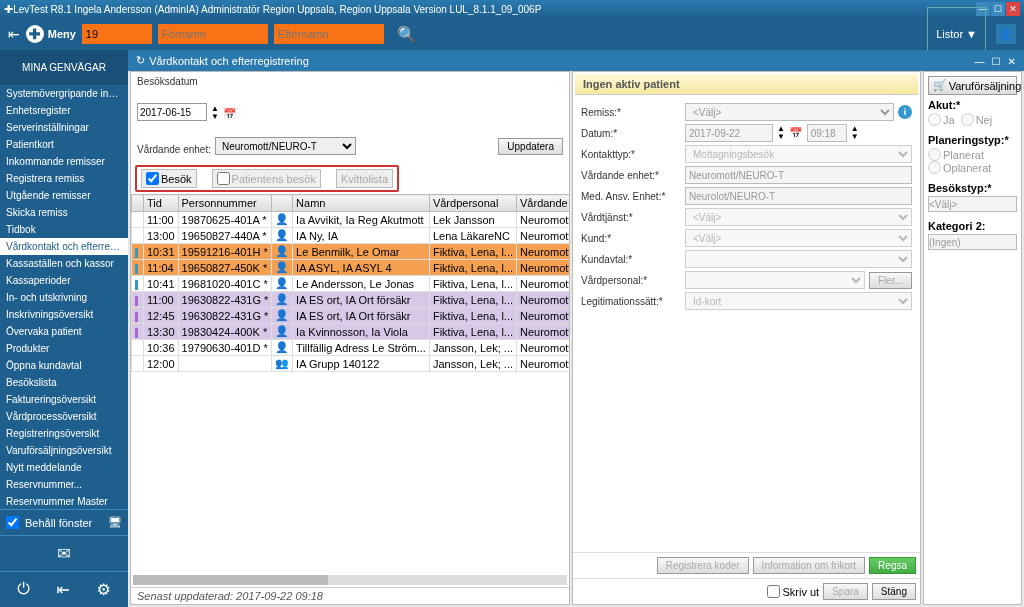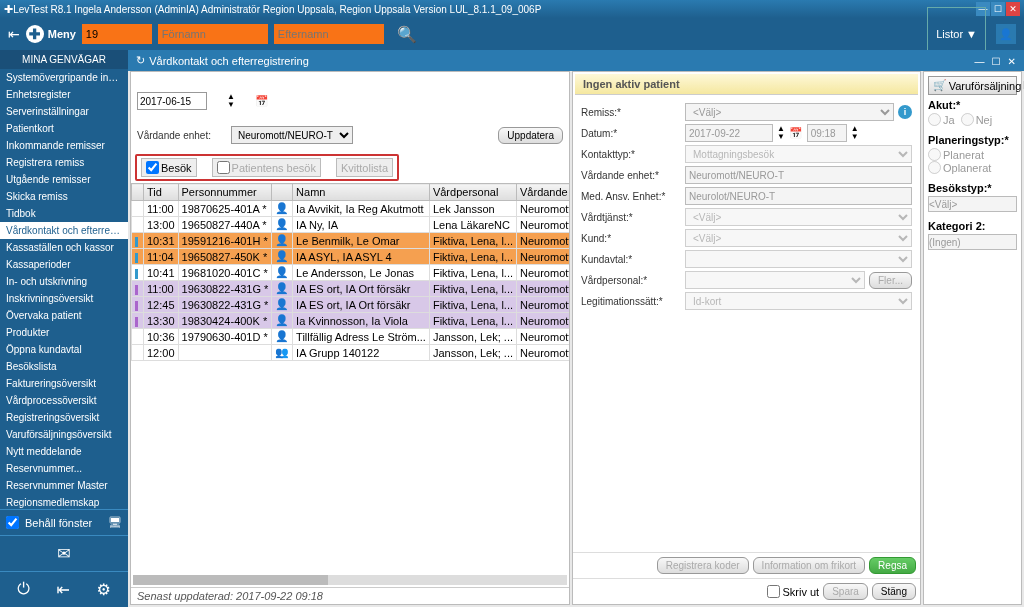--- a/index.html
+++ b/index.html
@@ -17,21 +17,21 @@
 .topbar .meny .plus { background: #fff; color: #1e5f8e; border-radius: 50%; width: 18px; height: 18px; display: flex; align-items: center; justify-content: center; font-size: 14px; }
 .topbar input { height: 20px; padding: 0 4px; border: none; background: #f97316; }
 .topbar .search { color: #fff; font-size: 16px; cursor: pointer; margin-left: 8px; }
 .topbar .spacer { flex: 1; }
 .topbar .listor { background: transparent; border: 1px solid #6aa; color: #fff; padding: 20px 8px; cursor: pointer; }
 .topbar .usericon { width: 20px; height: 20px; background: #2a7ab0; color: #fff; display: flex; align-items: center; justify-content: center; margin-left: 4px; }
 
 .main { display: flex; height: calc(607px - 18px - 32px); }
 
 .sidebar { width: 128px; background: #1e5f8e; color: #fff; display: flex; flex-direction: column; }
-.sidebar .hdr { text-align: center; font-size: 10px; padding: 4px; background: #1a4f78; }
+.sidebar .hdr { text-align: center; font-size: 10px; padding: 12px; background: #1a4f78; }
 .sidebar .items { flex: 1; overflow-y: auto; }
 .sidebar .item { padding: 3px 6px; font-size: 10px; cursor: pointer; white-space: nowrap; overflow: hidden; text-overflow: ellipsis; }
 .sidebar .item.active { background: #fff; color: #1e5f8e; }
 .sidebar .footer { border-top: 1px solid #3a8ac0; }
 .sidebar .foot-item { padding: 6px; display: flex; align-items: center; gap: 6px; font-size: 10px; }
 .sidebar .iconrow { display: flex; justify-content: space-around; padding: 8px 4px; border-top: 1px solid #3a8ac0; }
 .sidebar .iconrow span { color: #fff; font-size: 16px; cursor: pointer; }
 
 .content { flex: 1; background: #e8e8e8; display: flex; flex-direction: column; }
 .tabhdr { background: #2a7ab0; color: #fff; padding: 4px 8px; display: flex; align-items: center; gap: 4px; font-size: 11px; }
@@ -39,24 +39,24 @@
 .tabhdr .spacer2 { flex: 1; }
 .tabhdr .winicons span { margin-left: 4px; cursor: pointer; font-size: 10px; }
 
 .panels { flex: 1; display: flex; gap: 2px; padding: 0 2px 2px 2px; overflow: hidden; }
 .left-panel { width: 440px; background: #fff; border: 1px solid #bbb; display: flex; flex-direction: column; }
 .right-panel { flex: 1; background: #fff; border: 1px solid #bbb; display: flex; flex-direction: column; }
 .far-panel { width: 99px; background: #fff; border: 1px solid #bbb; padding: 4px; font-size: 10px; }
 
 .filter { padding: 4px 6px; }
 .filter label { display: block; font-size: 10px; color: #333; margin-bottom: 2px; }
-.filter-row { display: flex; align-items: center; gap: 20px; margin-bottom: 4px; margin-top: 16px; }
+.filter-row { display: flex; align-items: flex-end; gap: 4px; margin-bottom: 4px; margin-top: 16px; }
 .filter input[type=text], .filter select { height: 18px; border: 1px solid #999; padding: 0 2px; font-size: 10px; }
 .cal-icon { color: #1e5f8e; cursor: pointer; }
-.btn { background: linear-gradient(#f8f8f8,#ddd); border: 1px solid #999; padding: 2px 8px; font-size: 10px; cursor: pointer; border-radius: 6px; }
+.btn { background: linear-gradient(#f8f8f8,#ddd); border: 1px solid #999; padding: 2px 8px; font-size: 10px; cursor: pointer; border-radius: 0; }
 .btn.primary { background: linear-gradient(#6c6,#4a4); color: #fff; border-color: #393; }
 .btn.disabled { color: #aaa; cursor: default; }
 
 .view-toggle { display: flex; gap: 15px; padding: 2px 4px; border: 2px solid #c33; border-radius: 2px; margin: 2px 4px; width: fit-content; }
 .view-toggle label { display: flex; align-items: center; gap: 2px; padding: 2px 4px; font-size: 10px; background: #eee; border: 1px solid #bbb; }
 
 .grid { flex: 1; overflow: auto; }
 table { width: 100%; border-collapse: collapse; font-size: 10px; }
 th { background: linear-gradient(#f4f4f4,#ddd); border: 1px solid #bbb; padding: 2px 3px; text-align: left; font-weight: normal; position: sticky; top: 0; }
 td { border: 1px solid #ddd; padding: 1px 3px; white-space: nowrap; overflow: hidden; text-overflow: ellipsis; }
@@ -175,20 +175,21 @@
       <div class="winicons">
         <span>—</span>
         <span>☐</span>
         <span>✕</span>
       </div>
     </div>
 
     <div class="panels">
       <div class="left-panel">
         <div class="filter">
+          <label>Besöksdatum</label>
           <div class="filter-row">
             <input type="text" style="width: 70px;" value="2017-06-15">
             <span style="font-size:8px;line-height:8px">▲<br>▼</span>
             <span class="cal-icon">📅</span>
           </div>
           <div class="filter-row">
             <label style="display:inline;margin:0">Vårdande enhet:</label>
             <select style="flex:1"><option>Neuromott/NEURO-T</option></select>
             <div style="flex:1"></div>
             <button class="btn">Uppdatera</button>

